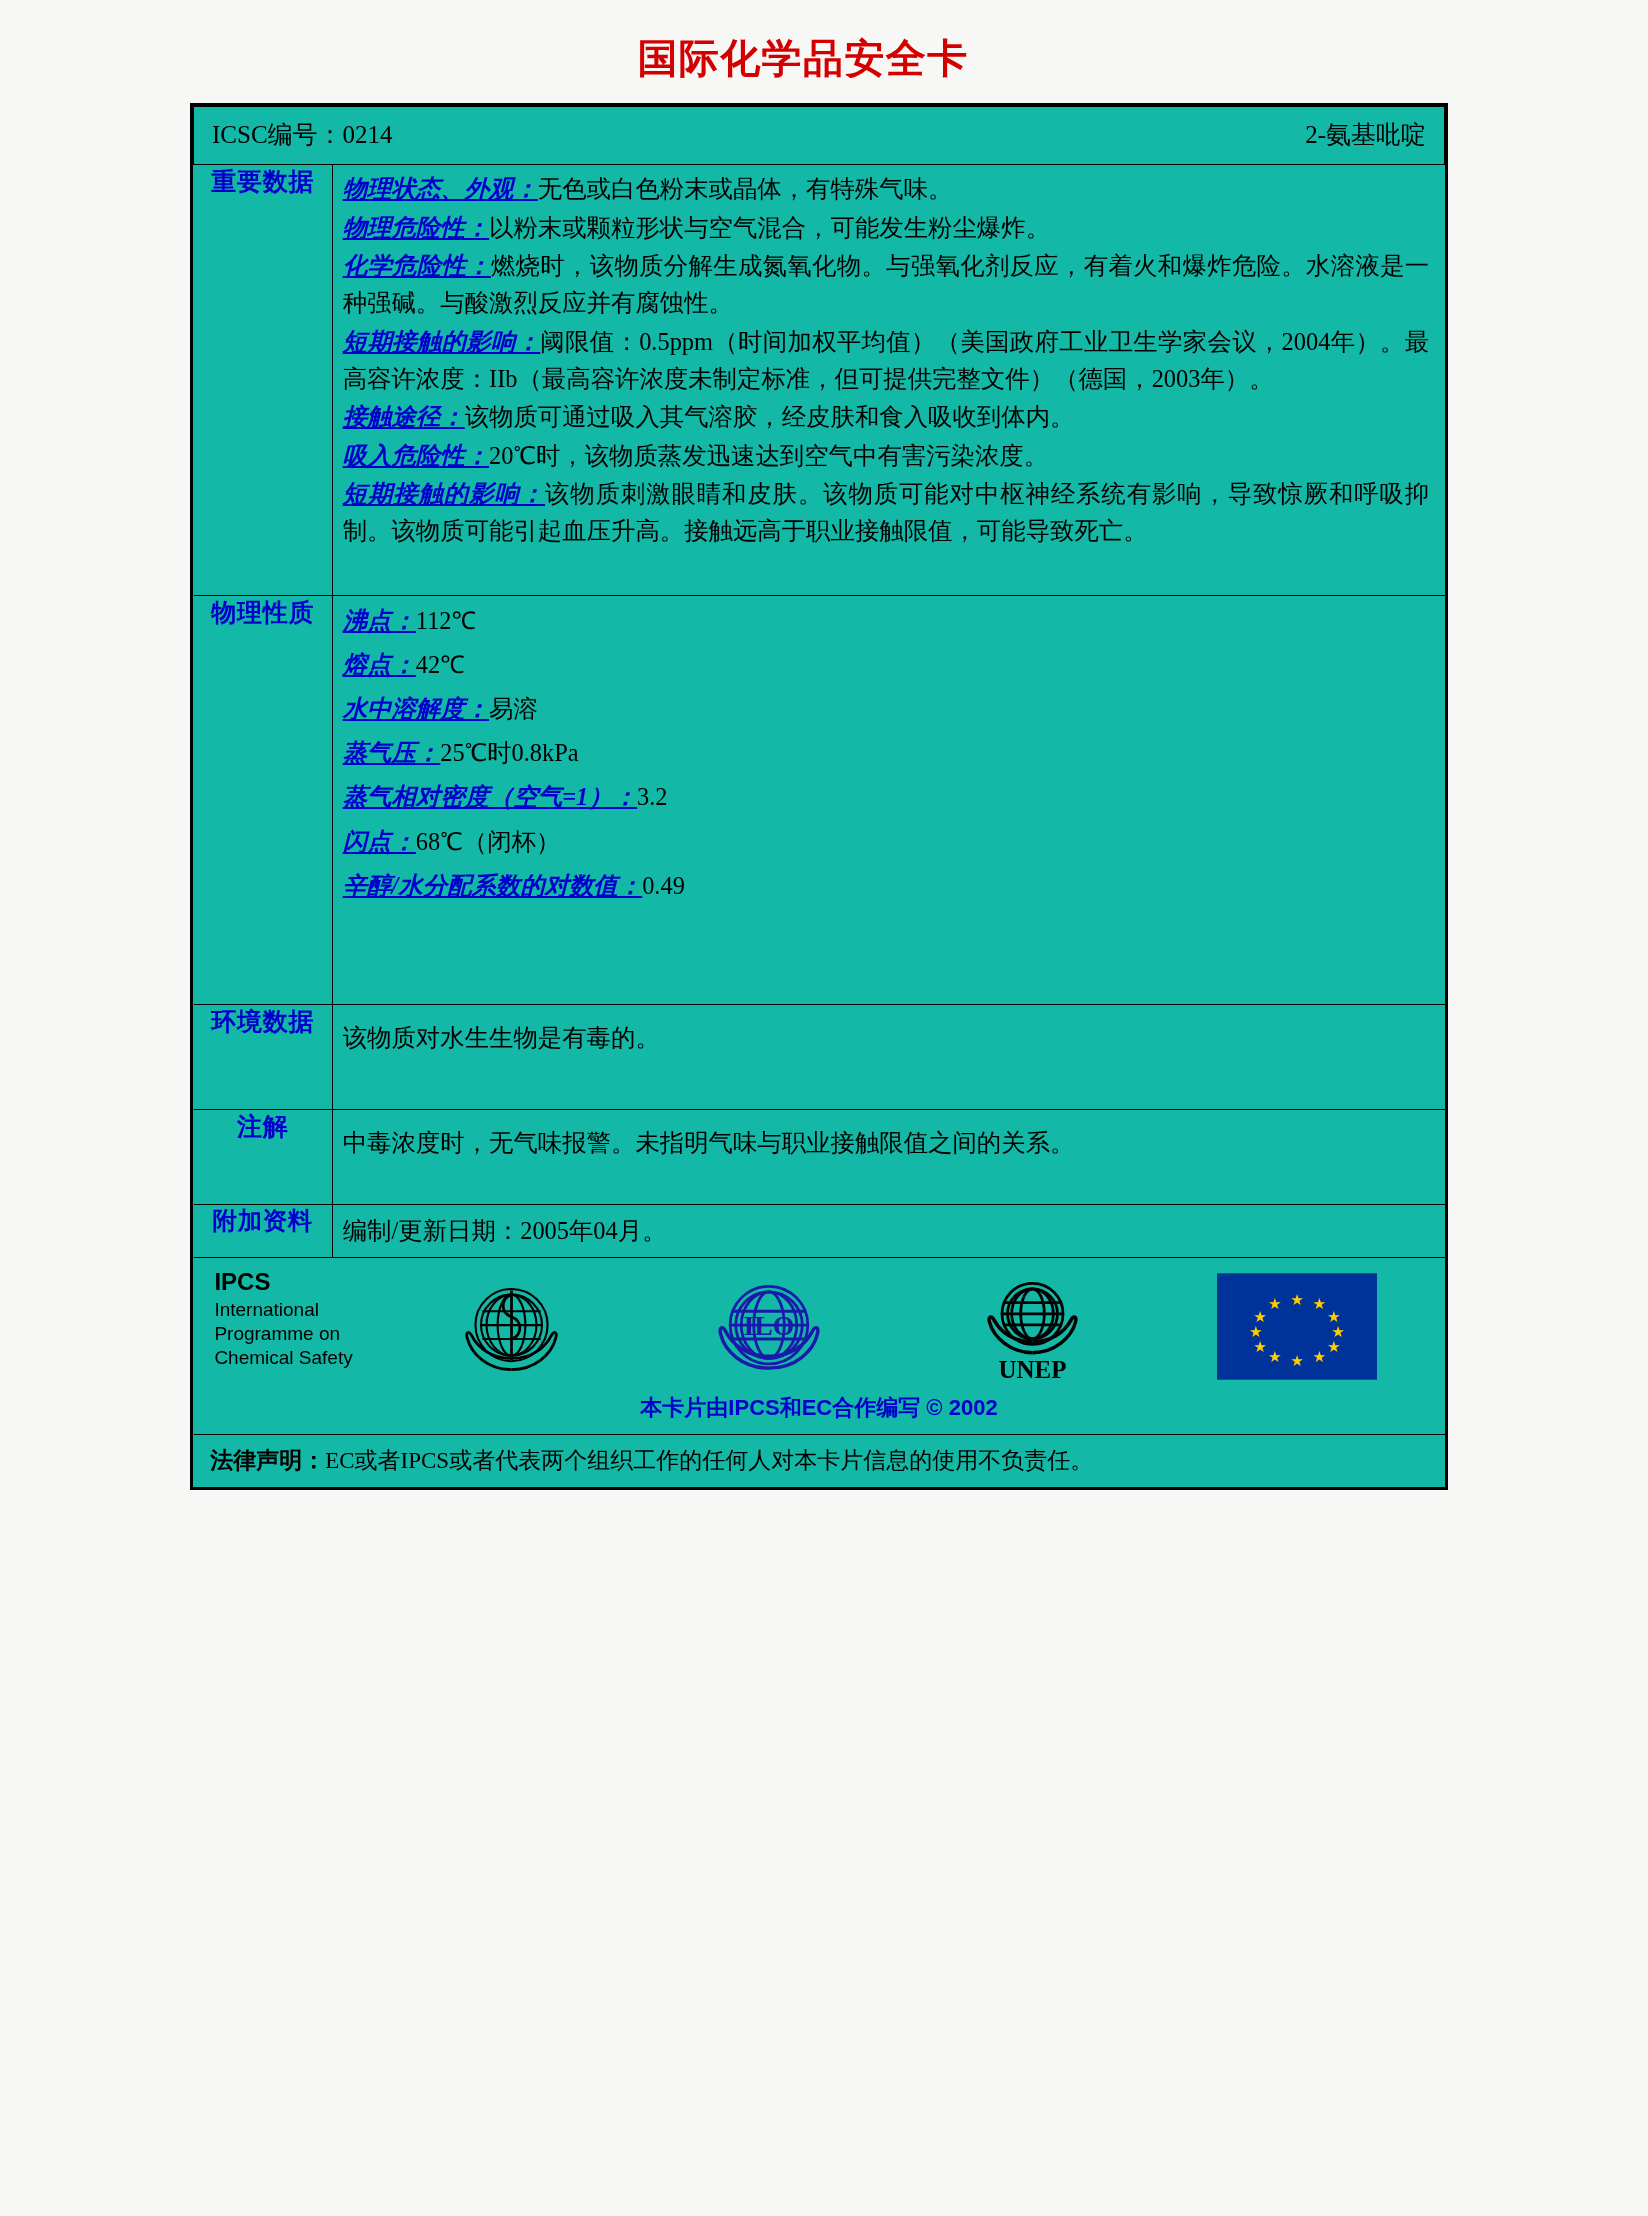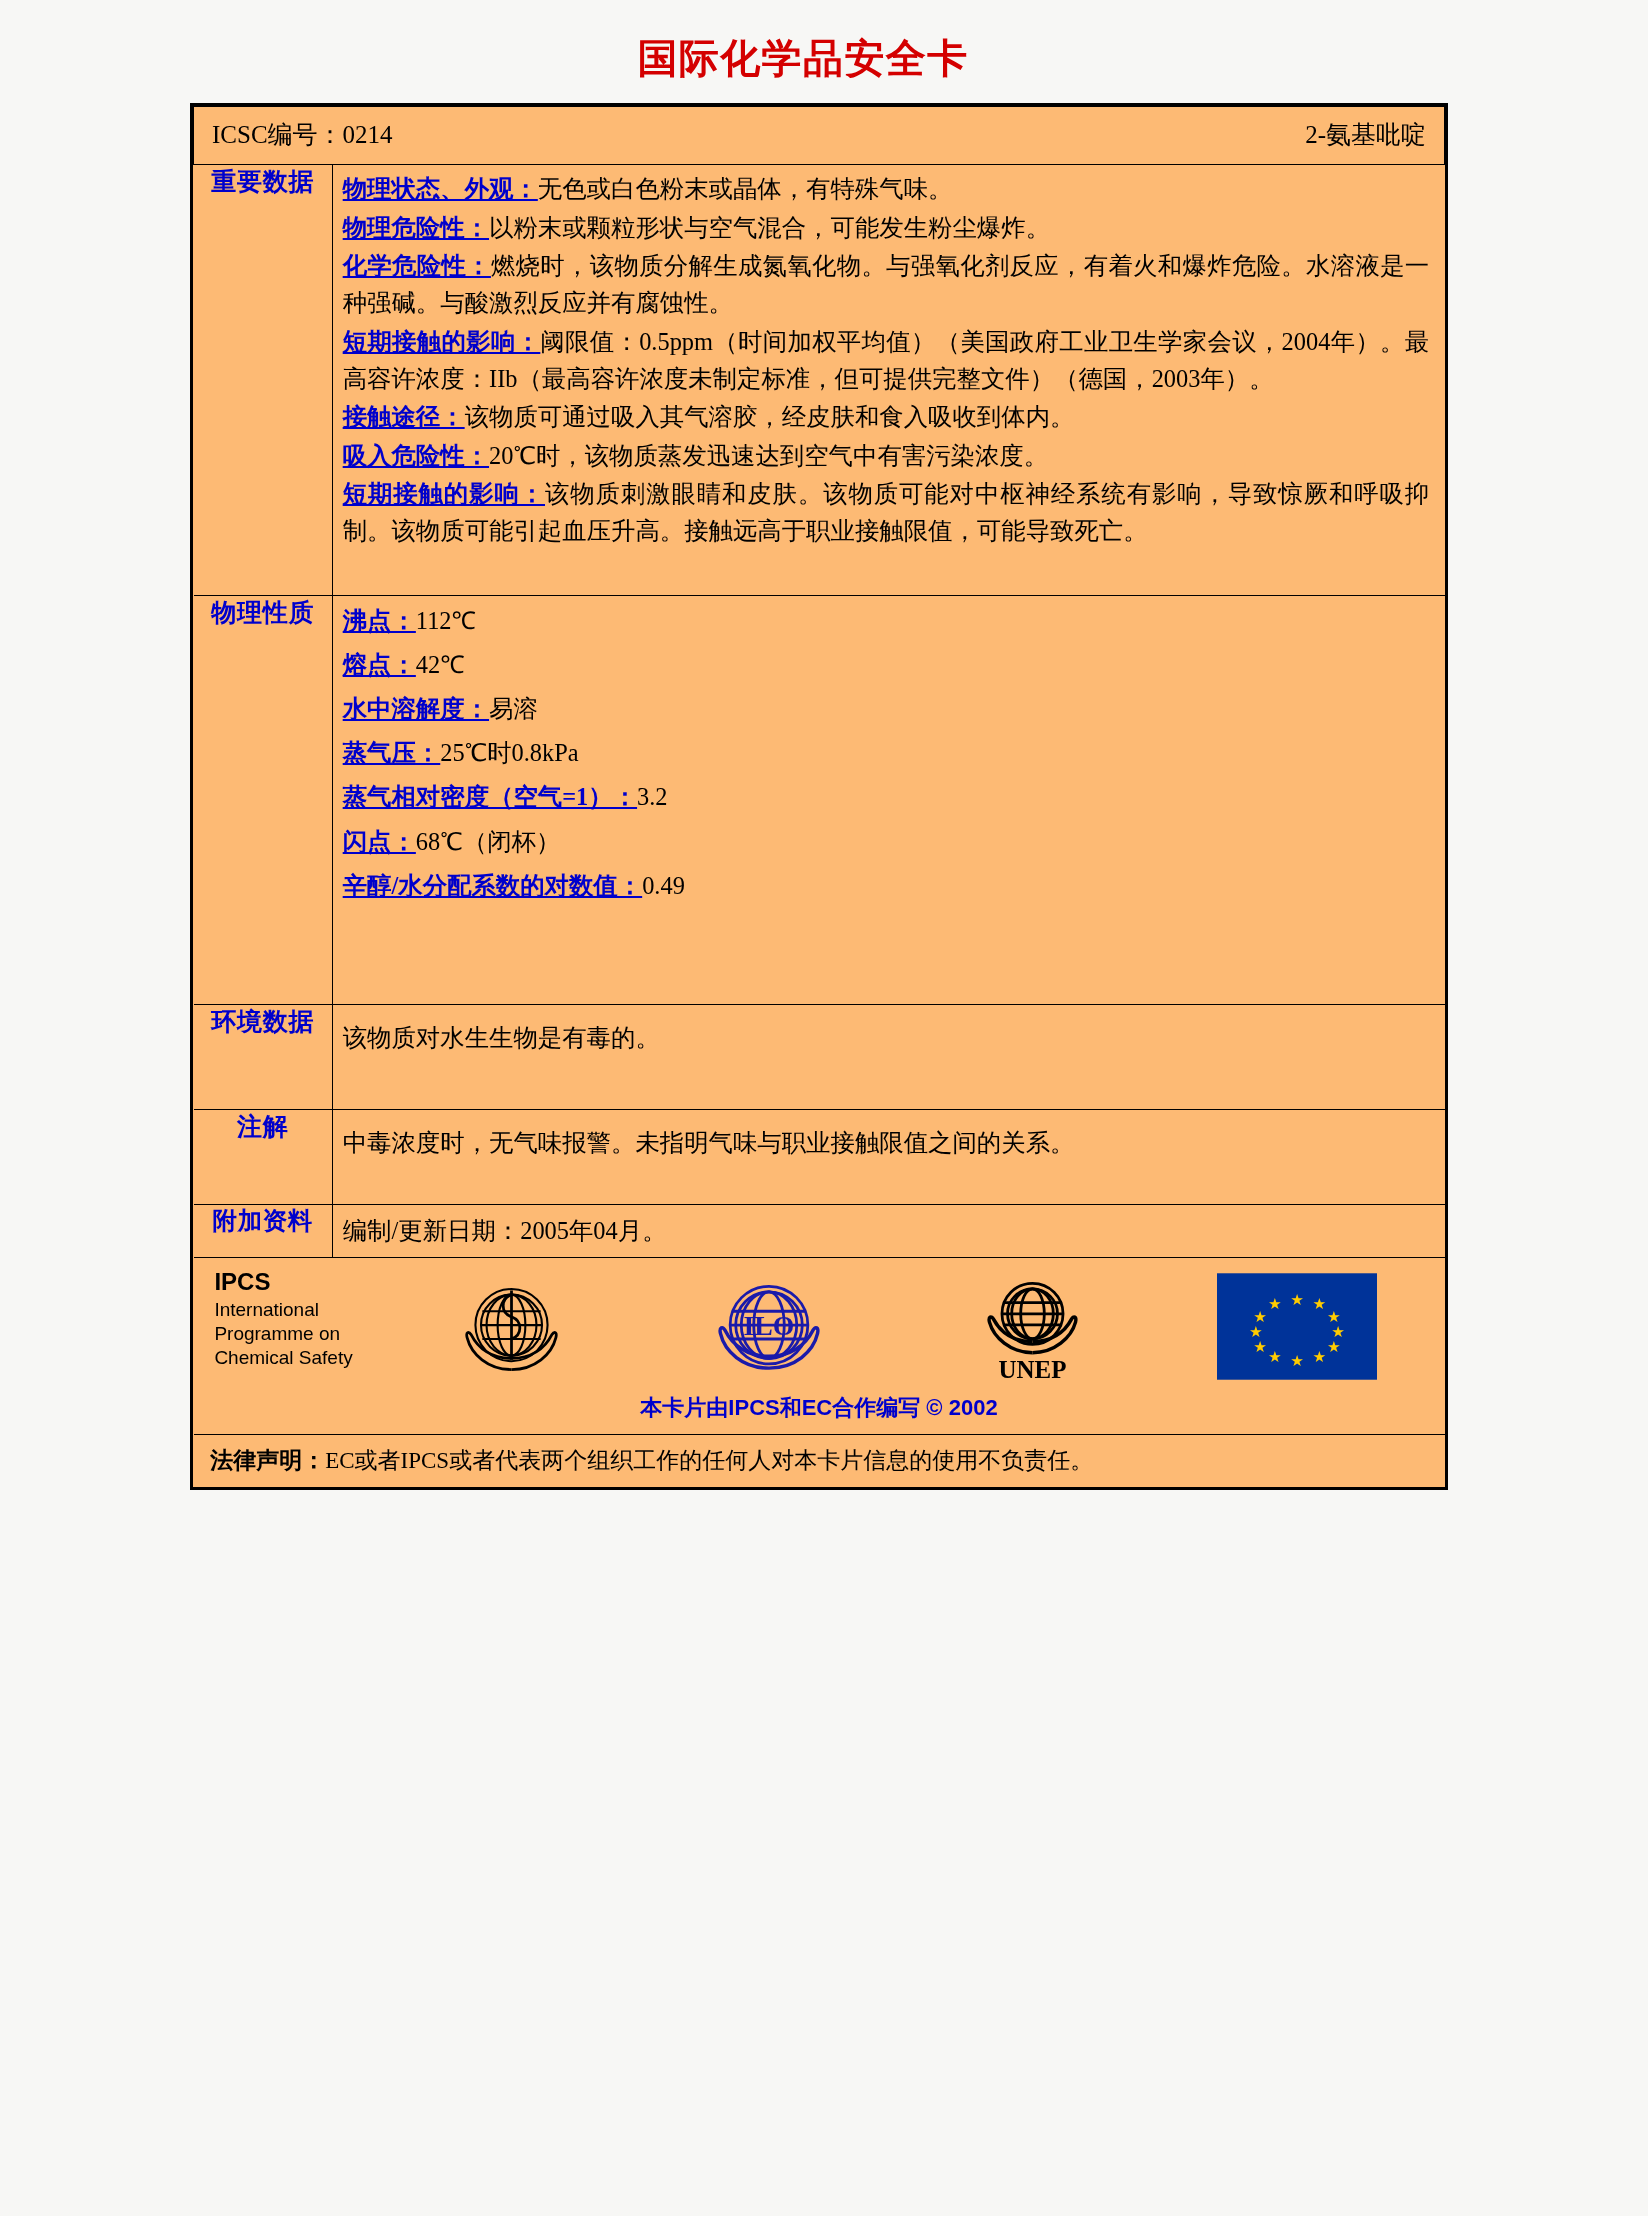--- a/index.html
+++ b/index.html
@@ -29,21 +29,21 @@
     color: #d40000;
     letter-spacing: 1.4px;
   }
   .card {
     position: absolute;
     left: 190px;
     top: 103px;
     width: 1258px;
     border: 3.5px solid #000;
     box-sizing: border-box;
-    background: #fdba74;
+    background: #14b8a6;
   }
   table.main {
     width: 100%;
     border-collapse: collapse;
     table-layout: fixed;
   }
   table.main td {
     border: 1.4px solid #000;
     vertical-align: top;
     padding: 0;
@@ -96,20 +96,21 @@
     line-height: 1.52;
     color: #000;
     margin: 0 0 1.4px 0;
     text-align: justify;
   }
   .key {
     color: #0000cc;
     font-weight: bold;
     text-decoration: underline;
     text-underline-offset: 2.1px;
+    font-style: italic;
   }
   .plainline {
     font-size: 24.4px;
     line-height: 1.55;
     color: #000;
     margin: 4.2px 0 0 0;
   }
   .phys .para {
     margin-bottom: 7px;
   }

